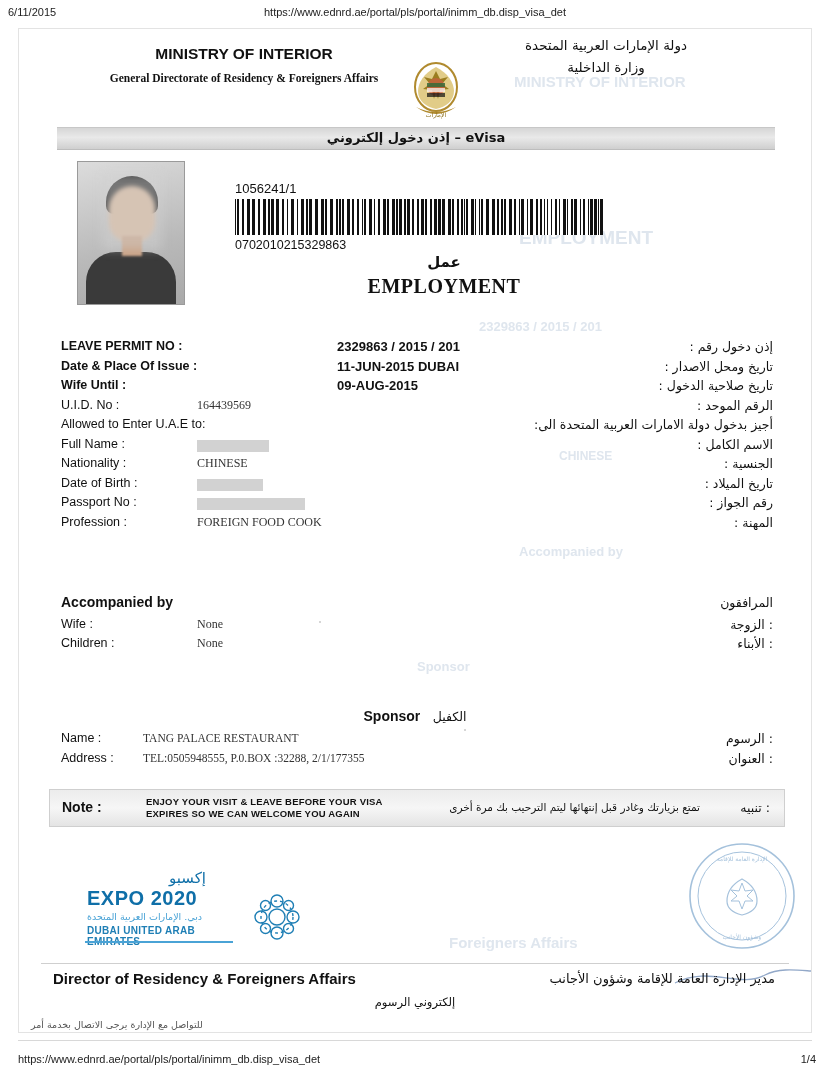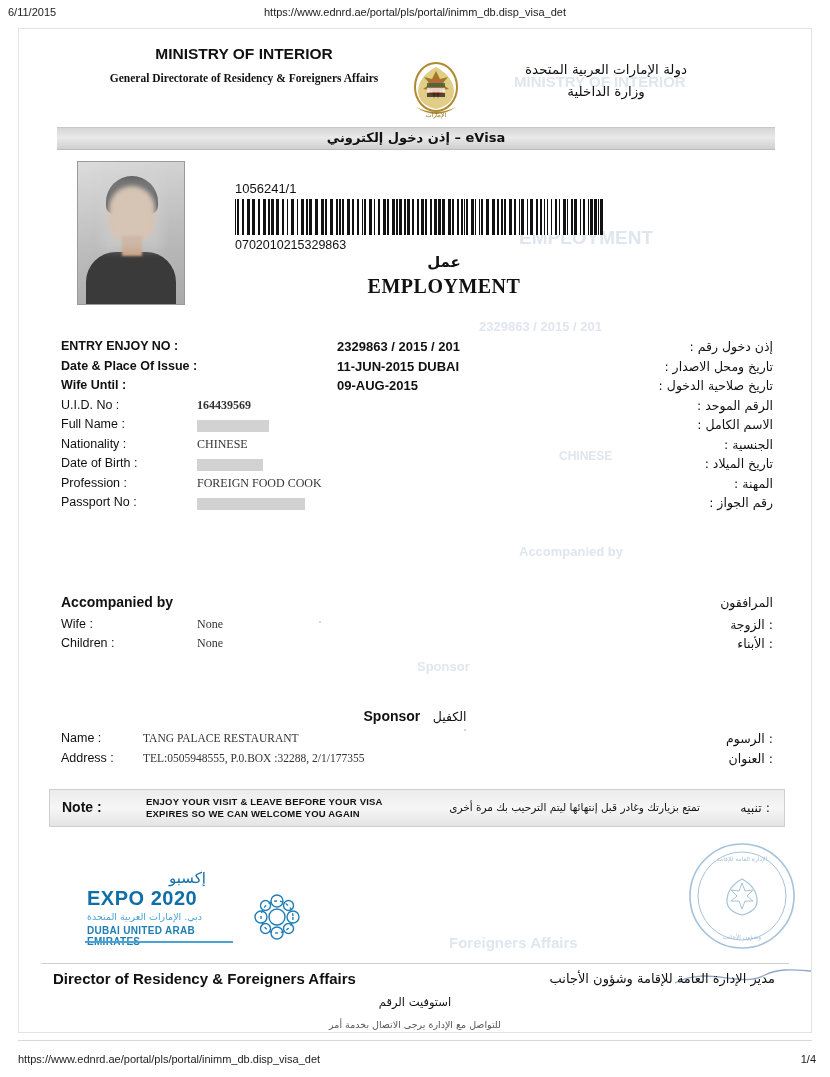--- a/index.html
+++ b/index.html
@@ -38,21 +38,21 @@
     box-sizing:border-box;
     overflow:hidden;
   }
 
   
   .masthead{position:absolute;left:0;top:0;width:792px;height:92px;}
   .mh-en{position:absolute;left:60px;top:8px;width:330px;text-align:center;color:#111;}
   .mh-en .l1{font-family:"Liberation Serif",serif;font-weight:bold;font-size:15.5px;letter-spacing:.3px;}
   .mh-en .l2{font-family:"Liberation Sans",sans-serif;font-weight:bold;font-size:15.5px;margin-top:8px;}
   .mh-en .l3{font-family:"Liberation Serif",serif;font-weight:bold;font-size:11.5px;margin-top:9px;}
-  .mh-ar{position:absolute;right:40px;top:8px;width:330px;text-align:center;direction:rtl;color:#111;margin-top:24px;}
+  .mh-ar{position:absolute;right:40px;top:8px;width:330px;text-align:center;direction:rtl;color:#111;}
   .mh-ar .l1{font-family:"DejaVu Sans",sans-serif;font-size:13.5px;}
   .mh-ar .l2{font-family:"DejaVu Sans",sans-serif;font-size:13.5px;margin-top:6px;}
   .mh-ar .l3{font-family:"DejaVu Sans",sans-serif;font-size:12.5px;margin-top:8px;}
   .emblem{position:absolute;left:385px;top:28px;width:64px;height:70px;}
   .emblem svg{display:block;}
 
   
   .evisa-bar{
     position:absolute;left:38px;top:98px;width:718px;height:21px;
     background:linear-gradient(to bottom,#d6d6d6,#e9e9e9 45%,#cfcfcf);
@@ -121,21 +121,21 @@
 
   
   .stamp{position:absolute;left:668px;top:812px;width:110px;height:110px;opacity:.55;}
   .sig{position:absolute;left:650px;top:930px;width:180px;height:34px;opacity:.6;}
 
   
   .foot-rule{position:absolute;left:22px;top:934px;width:748px;height:1px;background:#cfcfcf;}
   .foot-en{position:absolute;left:34px;top:941px;font-size:15px;font-weight:bold;color:#111;}
   .foot-ar{position:absolute;right:36px;top:942px;font-family:"DejaVu Sans",sans-serif;font-size:13px;color:#111;}
   .foot-ar2{position:absolute;left:0;top:966px;width:792px;text-align:center;font-family:"DejaVu Sans",sans-serif;font-size:11.5px;color:#111;}
-  .foot-ar3{position:absolute;left:0;top:990px;width:792px;text-align:center;font-family:"DejaVu Sans",sans-serif;font-size:9.5px;color:#555;}
+  .foot-ar3{position:absolute;left:12px;top:990px;width:792px;text-align:left;font-family:"DejaVu Sans",sans-serif;font-size:9.5px;color:#555;}
 
   
   .ghost{position:absolute;color:#dfe6ee;font-weight:bold;pointer-events:none;}
   .dot{position:absolute;width:2px;height:2px;background:#c9c9c9;border-radius:50%;}
 </style>
 </head>
 <body>
 
 <div class="page">
 
@@ -285,63 +285,67 @@
         <div class="bar" style="left: 363px; width: 1px;"></div>
         <div class="bar" style="left: 365px; width: 3px;"></div>
       </div>
     <div class="barcode-num">0702010215329863</div>
 
     <div class="cat-ar">عمل</div>
     <div class="cat-en">EMPLOYMENT</div>
 
     <div class="fields" id="fields">
         <div class="row">
-          <span class="lbl-en bold">ENTRY ENJOY NO :</span>
+          <span class="lbl-en bold">LEAVE PERMIT NO :</span>
           <span class="val bold" style="left: 318px;">2329863 / 2015 / 201</span>
           <span class="lbl-ar">إذن دخول رقم :</span>
         </div>
         <div class="row">
           <span class="lbl-en bold">Date &amp; Place Of Issue :</span>
           <span class="val bold" style="left: 318px;">11-JUN-2015    DUBAI</span>
           <span class="lbl-ar">تاريخ ومحل الاصدار :</span>
         </div>
         <div class="row">
           <span class="lbl-en bold">Wife Until :</span>
           <span class="val bold" style="left: 318px;">09-AUG-2015</span>
           <span class="lbl-ar">تاريخ صلاحية الدخول :</span>
         </div>
         <div class="row">
           <span class="lbl-en">U.I.D. No :</span>
-          <span class="val" style="left: 178px; font-weight: bold;">164439569</span>
+          <span class="val" style="left: 178px;">164439569</span>
           <span class="lbl-ar">الرقم الموحد :</span>
+        </div>
+        <div class="row">
+          <span class="lbl-en">Allowed to Enter U.A.E to:</span>
+          <span class="lbl-ar">أجيز بدخول دولة الامارات العربية المتحدة الى:</span>
         </div>
         <div class="row">
           <span class="lbl-en">Full Name :</span>
           <span class="redact" style="left: 178px; top: 3px; width: 72px; height: 12px;"></span>
           <span class="lbl-ar">الاسم الكامل :</span>
         </div>
         <div class="row">
           <span class="lbl-en">Nationality :</span>
           <span class="val" style="left: 178px;">CHINESE</span>
           <span class="lbl-ar">الجنسية :</span>
         </div>
         <div class="row">
           <span class="lbl-en">Date of Birth :</span>
           <span class="redact" style="left: 178px; top: 3px; width: 66px; height: 12px;"></span>
           <span class="lbl-ar">تاريخ الميلاد :</span>
         </div>
         <div class="row">
+          <span class="lbl-en">Passport No :</span>
+          <span class="redact" style="left: 178px; top: 3px; width: 108px; height: 12px;"></span>
+          <span class="lbl-ar">رقم الجواز :</span>
+        </div>
+        <div class="row">
           <span class="lbl-en">Profession :</span>
           <span class="val" style="left: 178px;">FOREIGN FOOD COOK</span>
           <span class="lbl-ar">المهنة :</span>
-        </div>
-        <div class="row">
-          <span class="lbl-en">Passport No :</span>
-          <span class="redact" style="left: 178px; top: 3px; width: 108px; height: 12px;"></span>
-          <span class="lbl-ar">رقم الجواز :</span>
         </div>
       </div>
 
     <div style="position:absolute;left:42px;top:565px;font-size:14px;font-weight:bold;color:#111;">Accompanied by</div>
     <div style="position:absolute;right:38px;top:566px;font-family:'DejaVu Sans',sans-serif;font-size:12.5px;color:#111;">المرافقون</div>
     <div id="accompanied-rows">
         <div style="position: absolute; left: 42px; top: 588px; font-size: 12.5px; color: rgb(17, 17, 17);">Wife :</div>
         <div style="position: absolute; left: 178px; top: 588px; font-size: 12px; color: rgb(51, 51, 51); font-family: &quot;Liberation Serif&quot;, serif;">None</div>
         <div style="position: absolute; right: 38px; top: 588px; font-family: &quot;DejaVu Sans&quot;, sans-serif; font-size: 12.5px; color: rgb(17, 17, 17);">الزوجة :</div>
         <div style="position: absolute; left: 42px; top: 607px; font-size: 12.5px; color: rgb(17, 17, 17);">Children :</div>
@@ -409,21 +413,21 @@
 
     <div class="sig">
       <svg width="180" height="34" viewBox="0 0 180 34">
         <path d="M6 24 C40 6 70 30 96 16 C120 4 150 18 174 10" fill="none" stroke="#4a6fa5" stroke-width="1.3"></path>
       </svg>
     </div>
 
     <div class="foot-rule"></div>
     <div class="foot-en">Director of Residency &amp; Foreigners Affairs</div>
     <div class="foot-ar">مدير الإدارة العامة للإقامة وشؤون الأجانب</div>
-    <div class="foot-ar2">استوفيت الرقم</div>
+    <div class="foot-ar2">إلكتروني الرسوم</div>
     <div class="foot-ar3">للتواصل مع الإدارة يرجى الاتصال بخدمة أمر</div>
   </div>
 
   <div class="hr-top"></div>
   <div class="print-footer">
     <span class="url">https://www.ednrd.ae/portal/pls/portal/inimm_db.disp_visa_det</span>
     <span class="pages">1/4</span>
   </div>
 </div>
 

